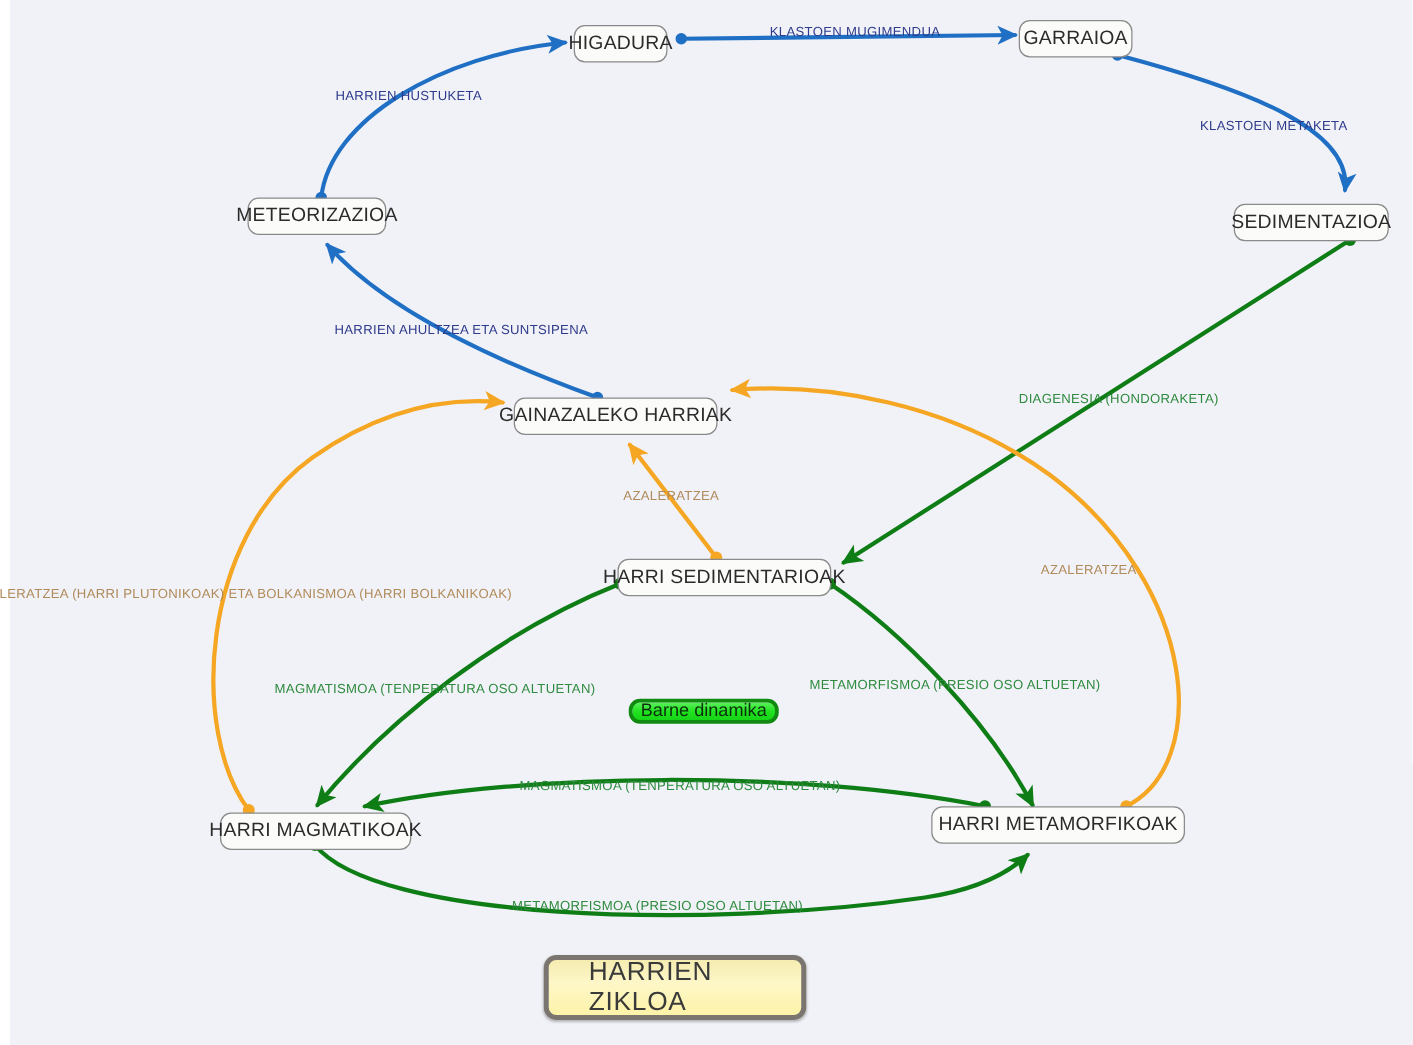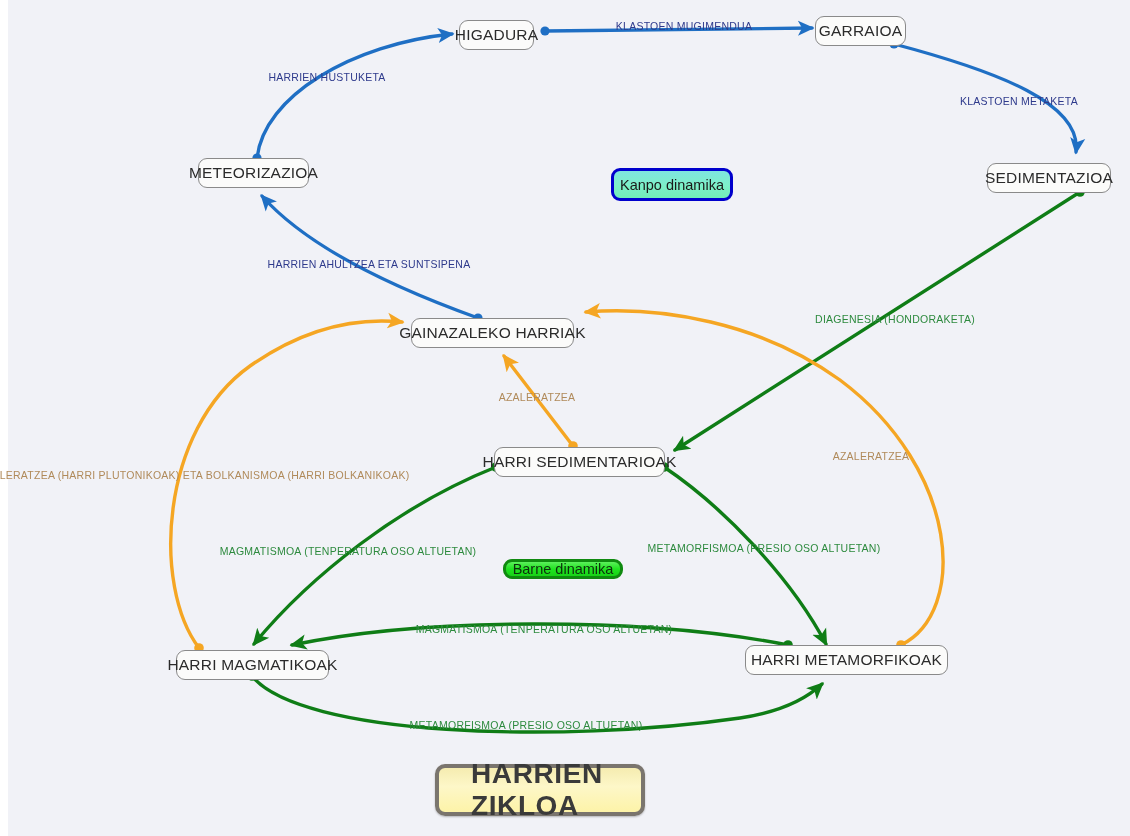--- a/index.html
+++ b/index.html
@@ -76,22 +76,22 @@
     position: absolute;
     z-index: 4;
     box-sizing: border-box;
     display: flex;
     align-items: center;
     justify-content: center;
     border: 4px solid #7a756e;
     border-radius: 10px;
     background: linear-gradient(to bottom, #f5ecb0 0%, #fdf7c8 42%, #fdf3a8 100%);
     color: #3a3a3a;
-    font-size: 28px;
-    font-weight: bold;
+    font-size: 21px;
+    font-weight: normal;
     letter-spacing: .6px;
     box-shadow: 0 1px 2px rgba(0,0,0,.25);
     padding-left: 32px;
   }
   
   .elabel {
     position: absolute;
     z-index: 2;
     white-space: nowrap;
     font-size: 10.5px;
@@ -200,18 +200,17 @@
 
   <div class="node" style="left:459px; top:20px;  width:75px;">HIGADURA</div>
   <div class="node" style="left:815px; top:16px;  width:91px;">GARRAIOA</div>
   <div class="node" style="left:198px; top:158px; width:111px;">METEORIZAZIOA</div>
   <div class="node" style="left:987px; top:163px; width:124px;">SEDIMENTAZIOA</div>
   <div class="node" style="left:411px; top:318px; width:163px;">GAINAZALEKO HARRIAK</div>
   <div class="node" style="left:494px; top:447px; width:171px;">HARRI SEDIMENTARIOAK</div>
   <div class="node" style="left:176px; top:650px; width:153px;">HARRI MAGMATIKOAK</div>
   <div class="node" style="left:745px; top:645px; width:203px;">HARRI METAMORFIKOAK</div>
 
-  <div class="chip chip-kanpo" style="left:611px; top:168px; width:122px; height:33px;">Kanpo dinamika</div>
   <div class="chip chip-barne" style="left:503px; top:559px; width:120px; height:20px;">Barne dinamika</div>
 
   <div class="title-plate" style="left:435px; top:764px; width:210px; height:52px;">HARRIEN ZIKLOA</div>
 
 </div>
 
 </body></html>

